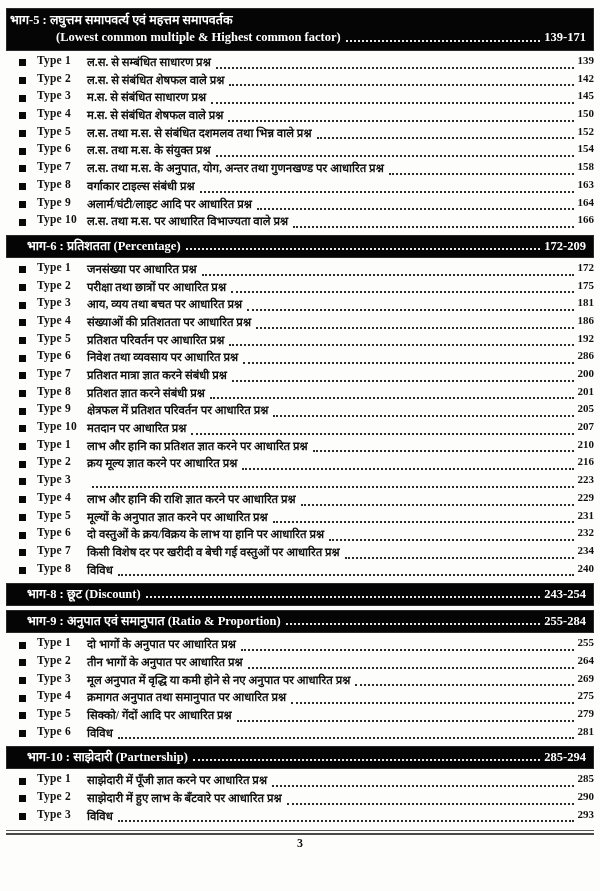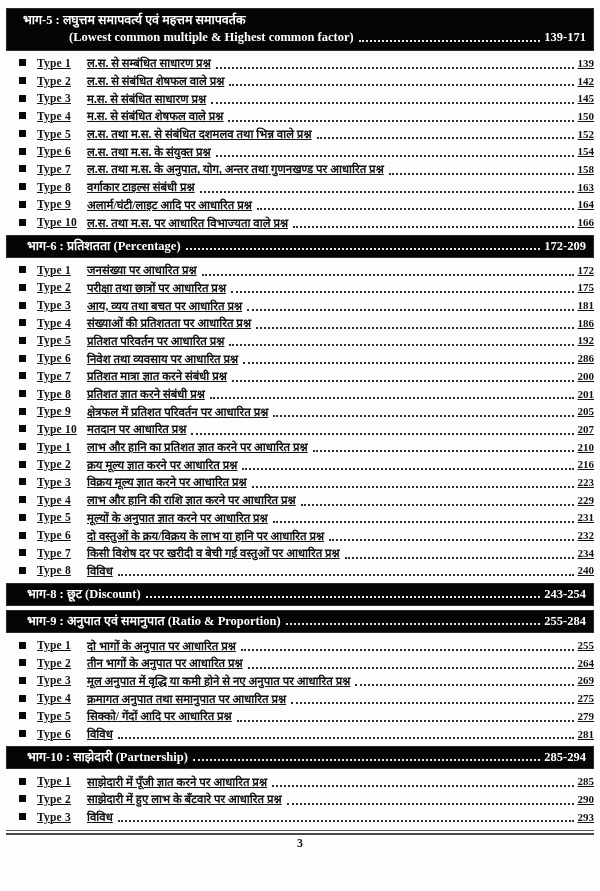--- a/index.html
+++ b/index.html
@@ -17,35 +17,35 @@
   .sec-header {
     background: #050505; color: #fff;
     display: flex; align-items: baseline;
     padding: 2px 7px 3px 20px;
     margin: 4px 0 3px 0;
     font-weight: bold; font-size: 12.5px; line-height: 16px;
     border: 1px solid #2a2a2a;
   }
   .sec-header .sec-title { white-space: nowrap; flex: none; }
   .sec-header .sec-pages { white-space: nowrap; flex: none; font-weight: bold; }
-  .sec-header.two-line { display: block; padding: 3px 7px 4px 16px; }
+  .sec-header.two-line { display: block; padding: 3px 7px 4px 3px; }
   .sec-header.two-line .hline1 { display: flex; align-items: baseline; line-height: 17px; }
   .sec-header.two-line .hline2 { display: flex; align-items: center; line-height: 17px; padding-left: 46px; }
   
   .leader {
     flex: 1 1 auto; min-width: 12px;
     border-bottom: 2px dotted #2b2b2b;
     margin: 0 4px 3px 5px; align-self: flex-end;
   }
   .sec-header .leader { border-bottom: 2px dotted #e9e9e9; margin-bottom: 4px; }
   
   .row {
-    display: flex; align-items: center;
+    display: flex; align-items: flex-start;
     height: 17.7px; font-size: 11.5px; font-weight: bold;
-    padding-left: 13px; white-space: nowrap; text-decoration: underline;
+    padding-left: 13px; white-space: nowrap;
   }
   .bullet {
     flex: none; width: 7px; height: 7px; background: #090909;
     align-self: center; margin-right: 11px;
   }
   .type { flex: none; min-width: 50px; font-weight: bold; letter-spacing: 0.2px; }
   .label { flex: none; font-weight: bold; }
   .pagenum { flex: none; font-weight: bold; font-size: 11px; }
   
   .footer-rule {
@@ -251,21 +251,20 @@
     <span class="bullet"></span>
     <span class="type">Type 2</span>
     <span class="label">क्रय मूल्य ज्ञात करने पर आधारित प्रश्न</span>
     <span class="leader"></span>
     <span class="pagenum">216</span>
   </div>
 
   <div class="row">
     <span class="bullet"></span>
     <span class="type">Type 3</span>
-    <span class="label">विक्रय मूल्य ज्ञात करने पर आधारित प्रश्न</span>
     <span class="leader"></span>
     <span class="pagenum">223</span>
   </div>
 
   <div class="row">
     <span class="bullet"></span>
     <span class="type">Type 4</span>
     <span class="label">लाभ और हानि की राशि ज्ञात करने पर आधारित प्रश्न</span>
     <span class="leader"></span>
     <span class="pagenum">229</span>

